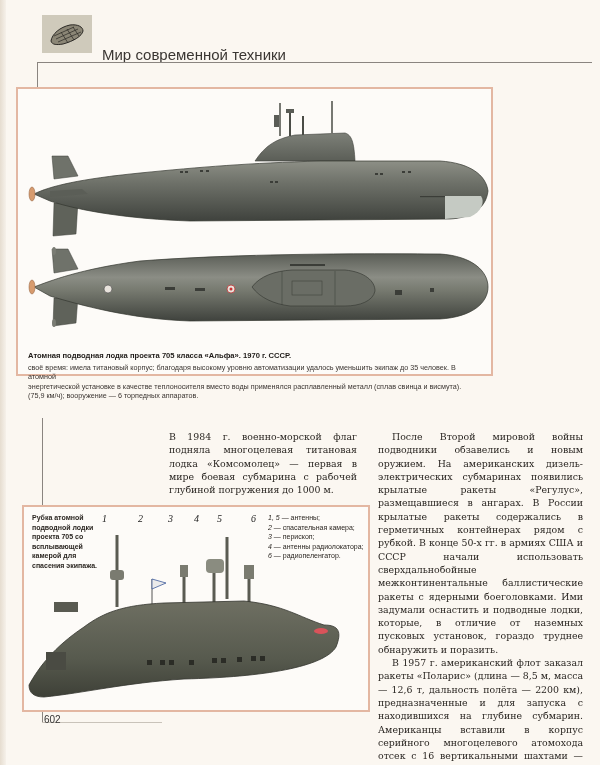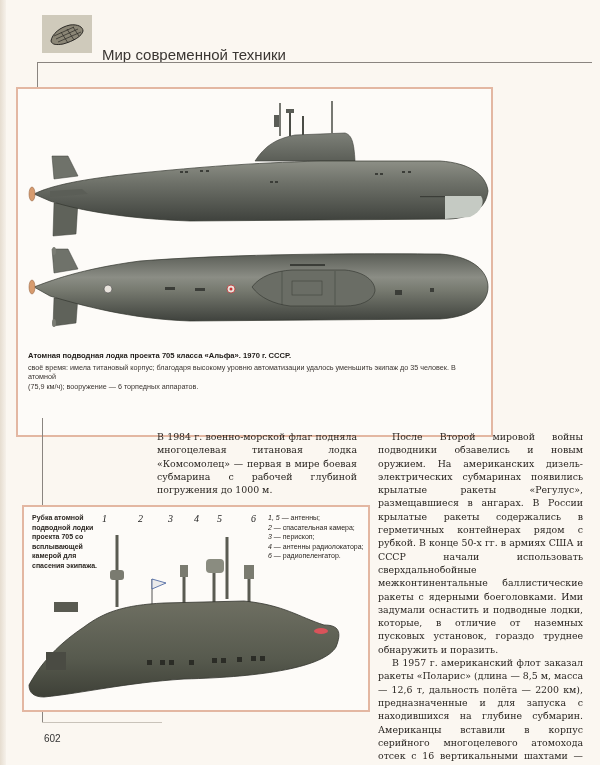--- a/index.html
+++ b/index.html
@@ -34,21 +34,21 @@
     position:absolute; left:42px; top:712px; width:1px; height:10px; background:#8a8580;
   }
   .bottom-rule {
     position:absolute; left:42px; top:722px; width:120px; height:1px; background:#c9c3ba;
   }
   .figure-box {
     position:absolute; left:16px; top:87px; width:475px; height:325px;
     border:2px solid #e3b7a2; background:#fdfbf8; box-sizing:border-box;
     width:476px;
   }
-  .fig1 { left:16px; top:87px; width:477px; height:350px; }
+  .fig1 { left:16px; top:87px; width:477px; height:289px; }
   .sub-area { position:absolute; left:2px; top:2px; width:471px; height:250px; }
   .caption {
     position:absolute; left:10px; top:262px; width:455px;
     font-family:"Liberation Sans", sans-serif; font-size:7.2px; line-height:9.6px; color:#3a3430;
   }
   .caption .title { font-weight:bold; font-size:7.6px; color:#1e1a17; margin-bottom:2px; display:block; }
   .fig2 {
     position:absolute; left:22px; top:505px; width:348px; height:207px;
     border:2px solid #e3b7a2; background:#fdfbf8; box-sizing:border-box;
   }
@@ -61,23 +61,23 @@
     font-family:"Liberation Sans", sans-serif; font-size:7px; line-height:9.5px; color:#2a2520;
   }
   .fig2-legend .num { font-style:italic; }
   .callout-num {
     position:absolute; font-family:"Liberation Serif", serif; font-style:italic; font-size:10px; color:#222;
   }
   .text-col {
     position:absolute; font-size:9.4px; line-height:13.3px; text-align:justify; color:#2a2622;
   }
   .text-col p { margin:0; text-indent:14px; }
-  .text-col p.noindent { text-indent:0; }
+  .text-col p.noindent { text-indent:0;margin-left:12px; }
   .page-number {
-    position:absolute; left:44px; top:733px;
+    position:absolute; left:44px; top:714px;
     font-family:"Liberation Sans", sans-serif; font-size:10px; color:#333;
   }
 </style>
 </head>
 <body>
 
 <div class="page-edge"></div>
 
 <div class="logo-box">
   <svg width="38" height="26" viewBox="0 0 38 26">
@@ -165,20 +165,21 @@
         <rect x="270" y="173" width="35" height="2"></rect>
       </g>
       <ellipse cx="12" cy="196" rx="3" ry="7" fill="#d79b6e" stroke="#8e5f3d" stroke-width="0.5"></ellipse>
       <ellipse cx="34" cy="160" rx="2" ry="4" fill="#7a7c74"></ellipse>
       <ellipse cx="34" cy="232" rx="2" ry="4" fill="#7a7c74"></ellipse>
     </svg>
   </div>
   <div class="caption">
     <span class="title">Атомная подводная лодка проекта 705 класса «Альфа». 1970 г. СССР.</span>
     <span style="display: block;">своё время: имела титановый корпус; благодаря высокому уровню автоматизации удалось уменьшить экипаж до 35 человек. В атомной</span>
+    <span style="display: block;">энергетической установке в качестве теплоносителя вместо воды применялся расплавленный металл (сплав свинца и висмута).</span>
     <span style="display: block;">(75,9 км/ч); вооружение — 6 торпедных аппаратов.</span>
   </div>
 </div>
 
 <div class="col-rule-v"></div>
 
 <div class="text-col" style="left:157px; top:430px; width:200px;">
   <p class="noindent">В 1984 г. военно-морской флаг подняла многоцелевая титановая лодка «Комсомолец» — первая в мире боевая субмарина с рабочей глубиной погружения до 1000 м.</p>
 </div>
 

